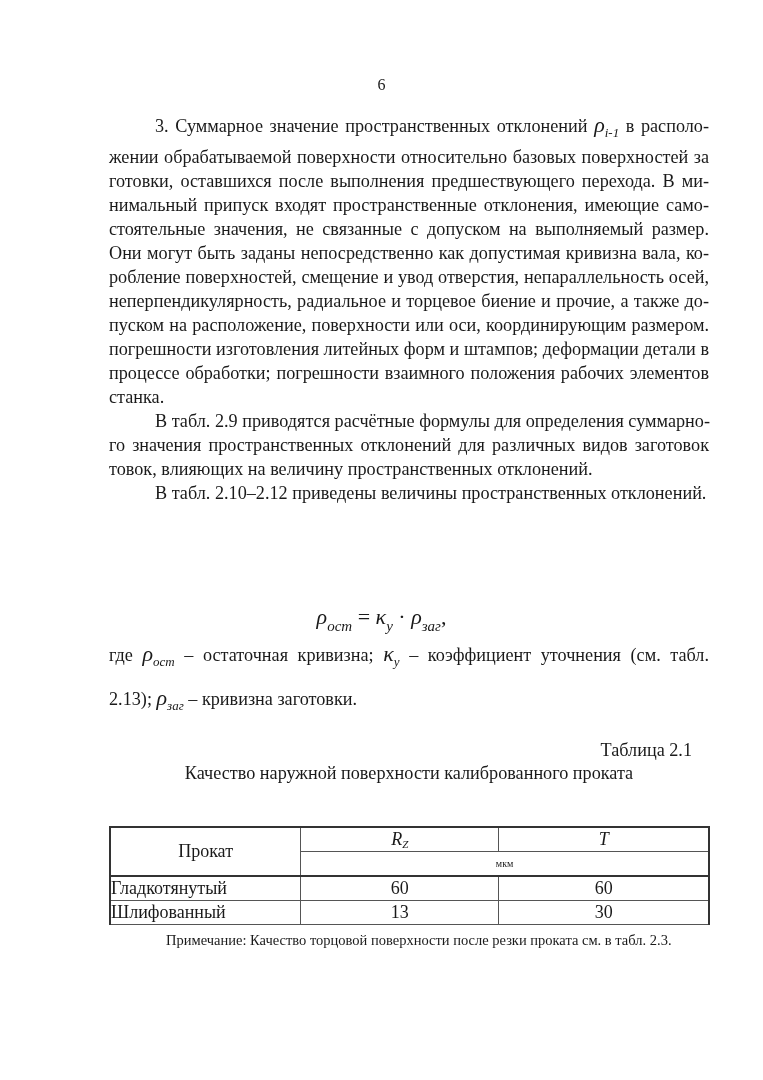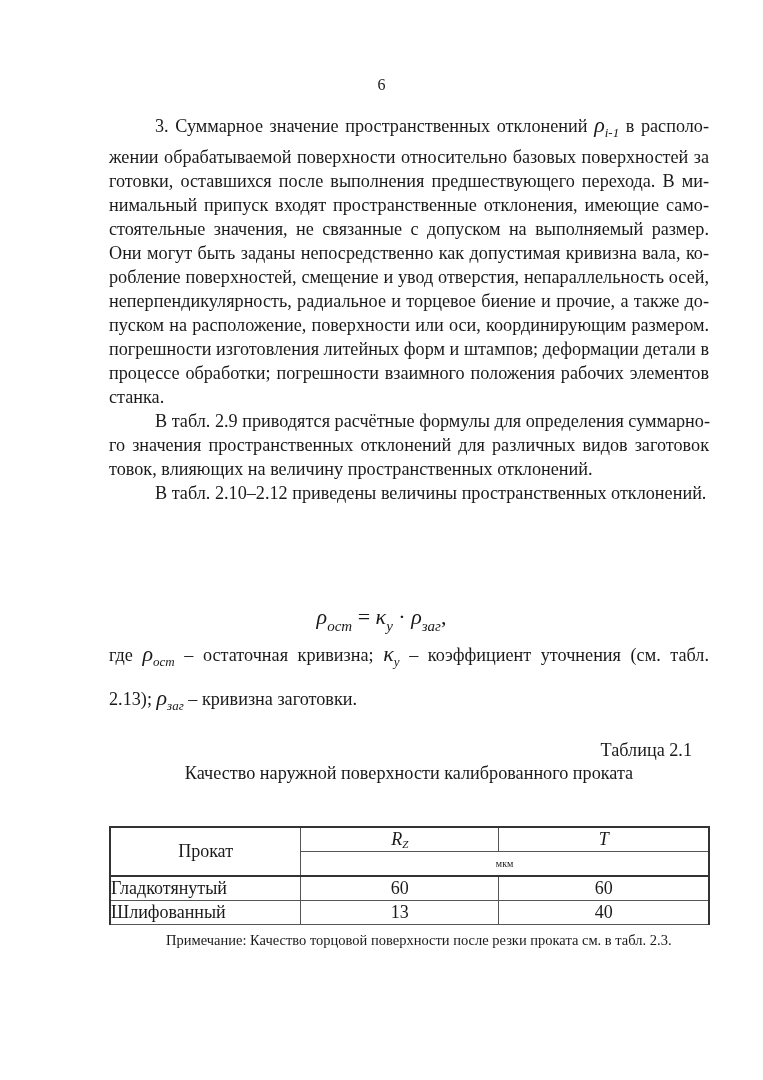--- a/index.html
+++ b/index.html
@@ -90,18 +90,18 @@
     <td colspan="2" class="thick-bot thick-right unit">мкм</td>
   </tr>
   <tr>
     <td class="name thick-left">Гладкотянутый</td>
     <td>60</td>
     <td class="thick-right">60</td>
   </tr>
   <tr>
     <td class="name thick-left">Шлифованный</td>
     <td>13</td>
-    <td class="thick-right">40</td>
+    <td class="thick-right">30</td>
   </tr>
 </tbody>
   </table>
 
 <div class="note">Примечание: Качество  торцовой поверхности после резки проката см. в табл. 2.3.</div>
 
 </body></html>

